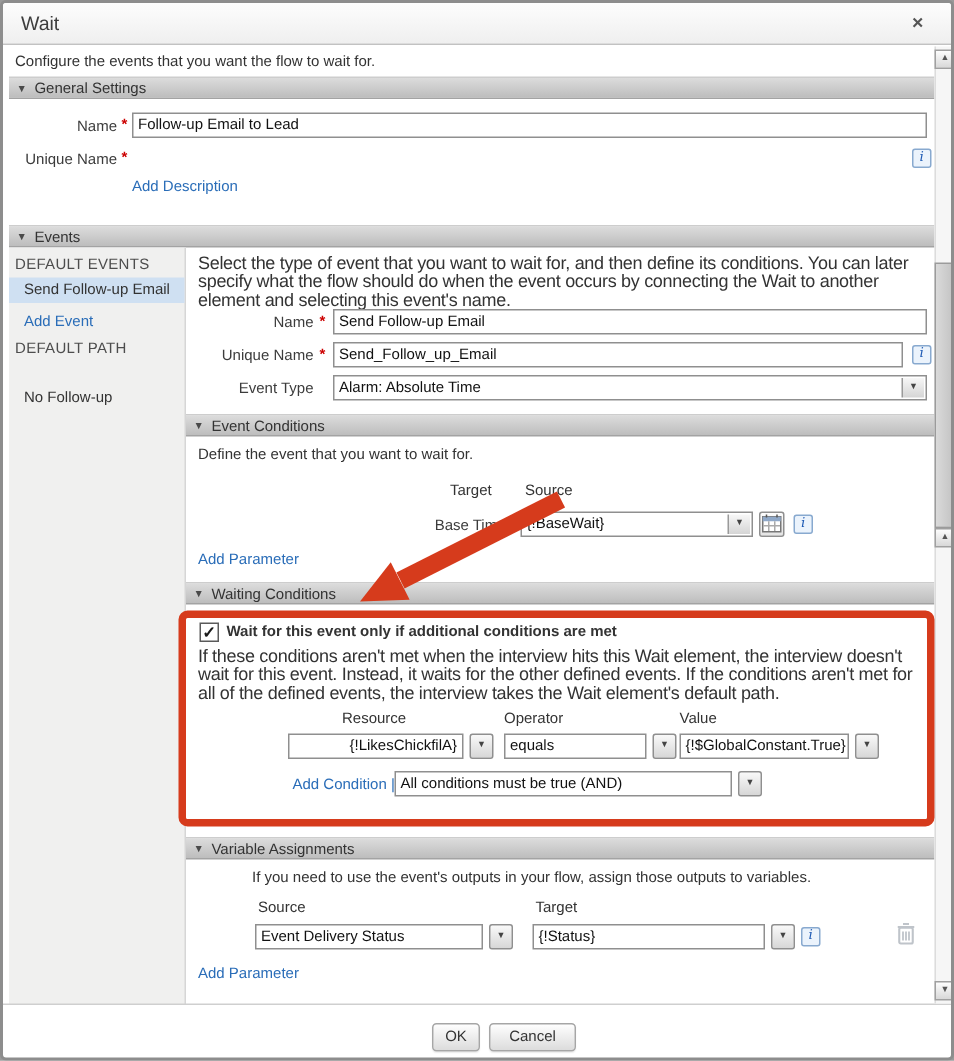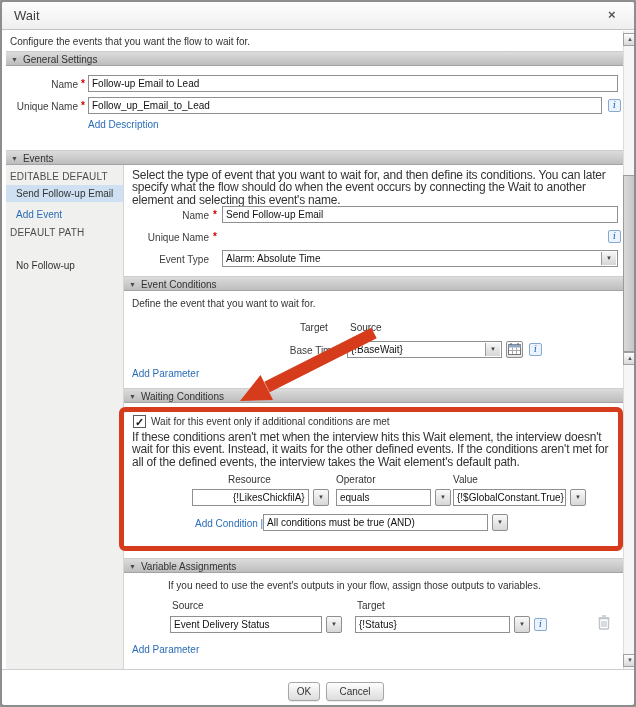--- a/index.html
+++ b/index.html
@@ -60,44 +60,44 @@
   <div class="abs t10" style="left:8px;top:34px;">Configure the events that you want the flow to wait for.</div>
 
   <div class="abs bar" style="left:4px;top:49px;width:617px;"><span class="tri">▼</span><span>General Settings</span></div>
 
   <div class="abs lb" style="left:0;top:77px;width:76px;">Name</div>
   <div class="abs req" style="left:79px;top:76px;">*</div>
   <div class="abs inp" style="left:86px;top:73px;width:530px;"><span>Follow-up Email to Lead</span></div>
 
   <div class="abs lb" style="left:0;top:99px;width:76px;">Unique Name</div>
   <div class="abs req" style="left:79px;top:98px;">*</div>
-  <div class="abs inp" style="left:86px;top:95px;width:514px;"><span>Follow_up_Email_to_Lead</span></div>
   <div class="abs info" style="left:606px;top:97px;">i</div>
 
   <div class="abs lnk" style="left:86px;top:117px;">Add Description</div>
 
   <div class="abs bar" style="left:4px;top:148px;width:617px;"><span class="tri">▼</span><span>Events</span></div>
 
   <div class="abs" style="left:4px;top:163px;width:118px;height:505px;background:#f0f0ef;border-right:1px solid #d6d6d6;box-sizing:border-box;"></div>
-  <div class="abs caps" style="left:8px;top:169px;">EDITABLE DEFAULT</div>
+  <div class="abs caps" style="left:8px;top:169px;">DEFAULT EVENTS</div>
   <div class="abs" style="left:4px;top:183px;width:117px;height:17px;background:#cfe0f2;">
         <span class="t10" style="position:absolute;left:10px;top:3px;white-space:nowrap;">Send Follow-up Email</span>
       </div>
   <div class="abs lnk" style="left:14px;top:207px;">Add Event</div>
   <div class="abs caps" style="left:8px;top:225px;">DEFAULT PATH</div>
   <div class="abs t10" style="left:14px;top:258px;">No Follow-up</div>
 
   <div class="abs para" style="left:130px;top:167px;width:488px;">Select the type of event that you want to wait for, and then define its conditions. You can later specify what the flow should do when the event occurs by connecting the Wait to another element and selecting this event's name.</div>
 
   <div class="abs lb" style="left:122px;top:208px;width:85px;">Name</div>
   <div class="abs req" style="left:211px;top:207px;">*</div>
   <div class="abs inp" style="left:220px;top:204px;width:396px;"><span>Send Follow-up Email</span></div>
 
   <div class="abs lb" style="left:122px;top:230px;width:85px;">Unique Name</div>
   <div class="abs req" style="left:211px;top:229px;">*</div>
+  <div class="abs inp" style="left:220px;top:226px;width:380px;"><span>Send_Follow_up_Email</span></div>
   <div class="abs info" style="left:606px;top:228px;">i</div>
 
   <div class="abs lb" style="left:122px;top:252px;width:85px;">Event Type</div>
   <div class="abs inp" style="left:220px;top:248px;width:396px;"><span>Alarm: Absolute Time</span><span class="dda">▼</span></div>
 
   <div class="abs bar" style="left:122px;top:274px;width:499px;"><span class="tri">▼</span><span>Event Conditions</span></div>
   <div class="abs t10" style="left:130px;top:296px;">Define the event that you want to wait for.</div>
   <div class="abs t10" style="left:298px;top:320px;">Target</div>
   <div class="abs t10" style="left:348px;top:320px;">Source</div>
   <div class="abs lb" style="left:250px;top:343px;width:85px;">Base Time</div>
@@ -112,21 +112,21 @@
           <line x1="4" y1="1" x2="4" y2="3" stroke="#555"></line>
           <line x1="11" y1="1" x2="11" y2="3" stroke="#555"></line>
         </svg>
   </div>
   <div class="abs info" style="left:527px;top:341px;">i</div>
   <div class="abs lnk" style="left:130px;top:366px;">Add Parameter</div>
 
   <div class="abs bar" style="left:122px;top:386px;width:499px;"><span class="tri">▼</span><span>Waiting Conditions</span></div>
 
   <div class="abs cb" style="left:131px;top:413px;">✓</div>
-  <div class="abs t10" style="left:149px;top:414px;font-weight:normal;">Wait for this event only if additional conditions are met</div>
+  <div class="abs t10" style="left:149px;top:414px;font-weight:bold;">Wait for this event only if additional conditions are met</div>
   <div class="abs para" style="left:130px;top:429px;width:488px;">If these conditions aren't met when the interview hits this Wait element, the interview doesn't wait for this event. Instead, it waits for the other defined events. If the conditions aren't met for all of the defined events, the interview takes the Wait element's default path.</div>
 
   <div class="abs t10" style="left:191px;top:472px;padding-left:35px;">Resource</div>
   <div class="abs t10" style="left:334px;top:472px;">Operator</div>
   <div class="abs t10" style="left:451px;top:472px;">Value</div>
 
   <div class="abs inp" style="left:190px;top:487px;width:117px;padding-left:40px;"><span>{!LikesChickfilA}</span></div>
   <div class="abs ddb" style="left:311px;top:487px;">▼</div>
   <div class="abs inp" style="left:334px;top:487px;width:95px;"><span>equals</span></div>
   <div class="abs ddb" style="left:433px;top:487px;">▼</div>

